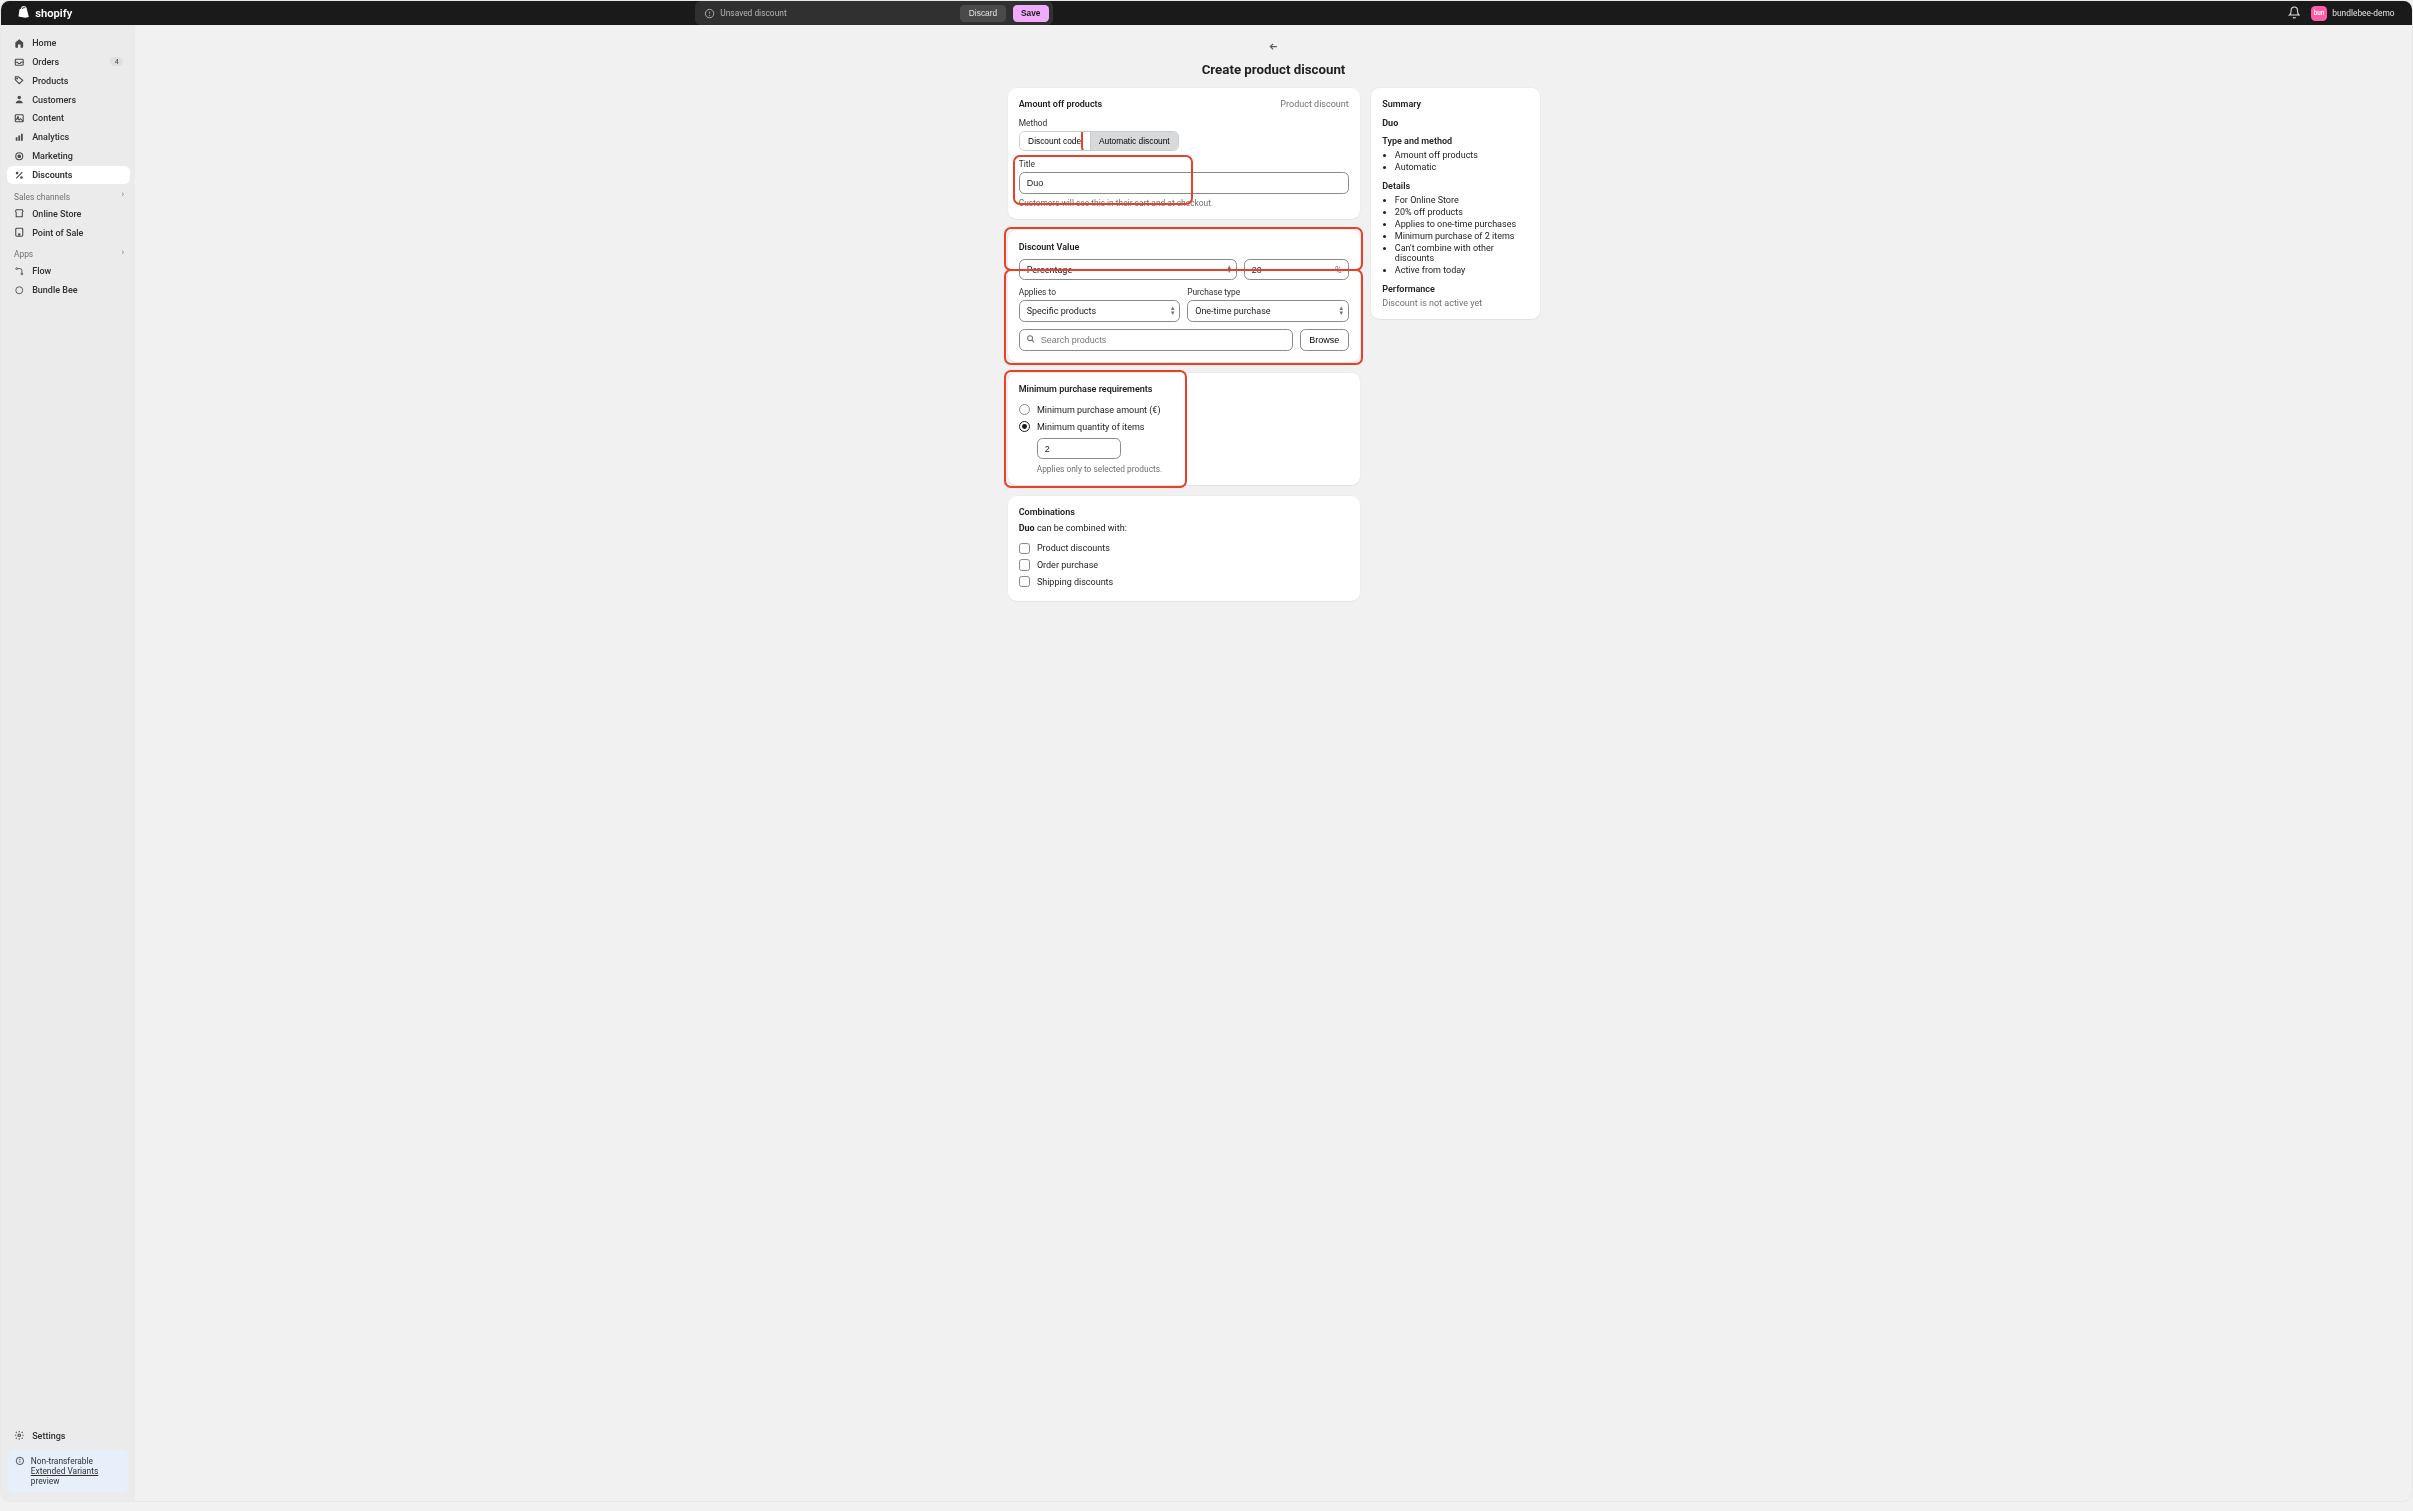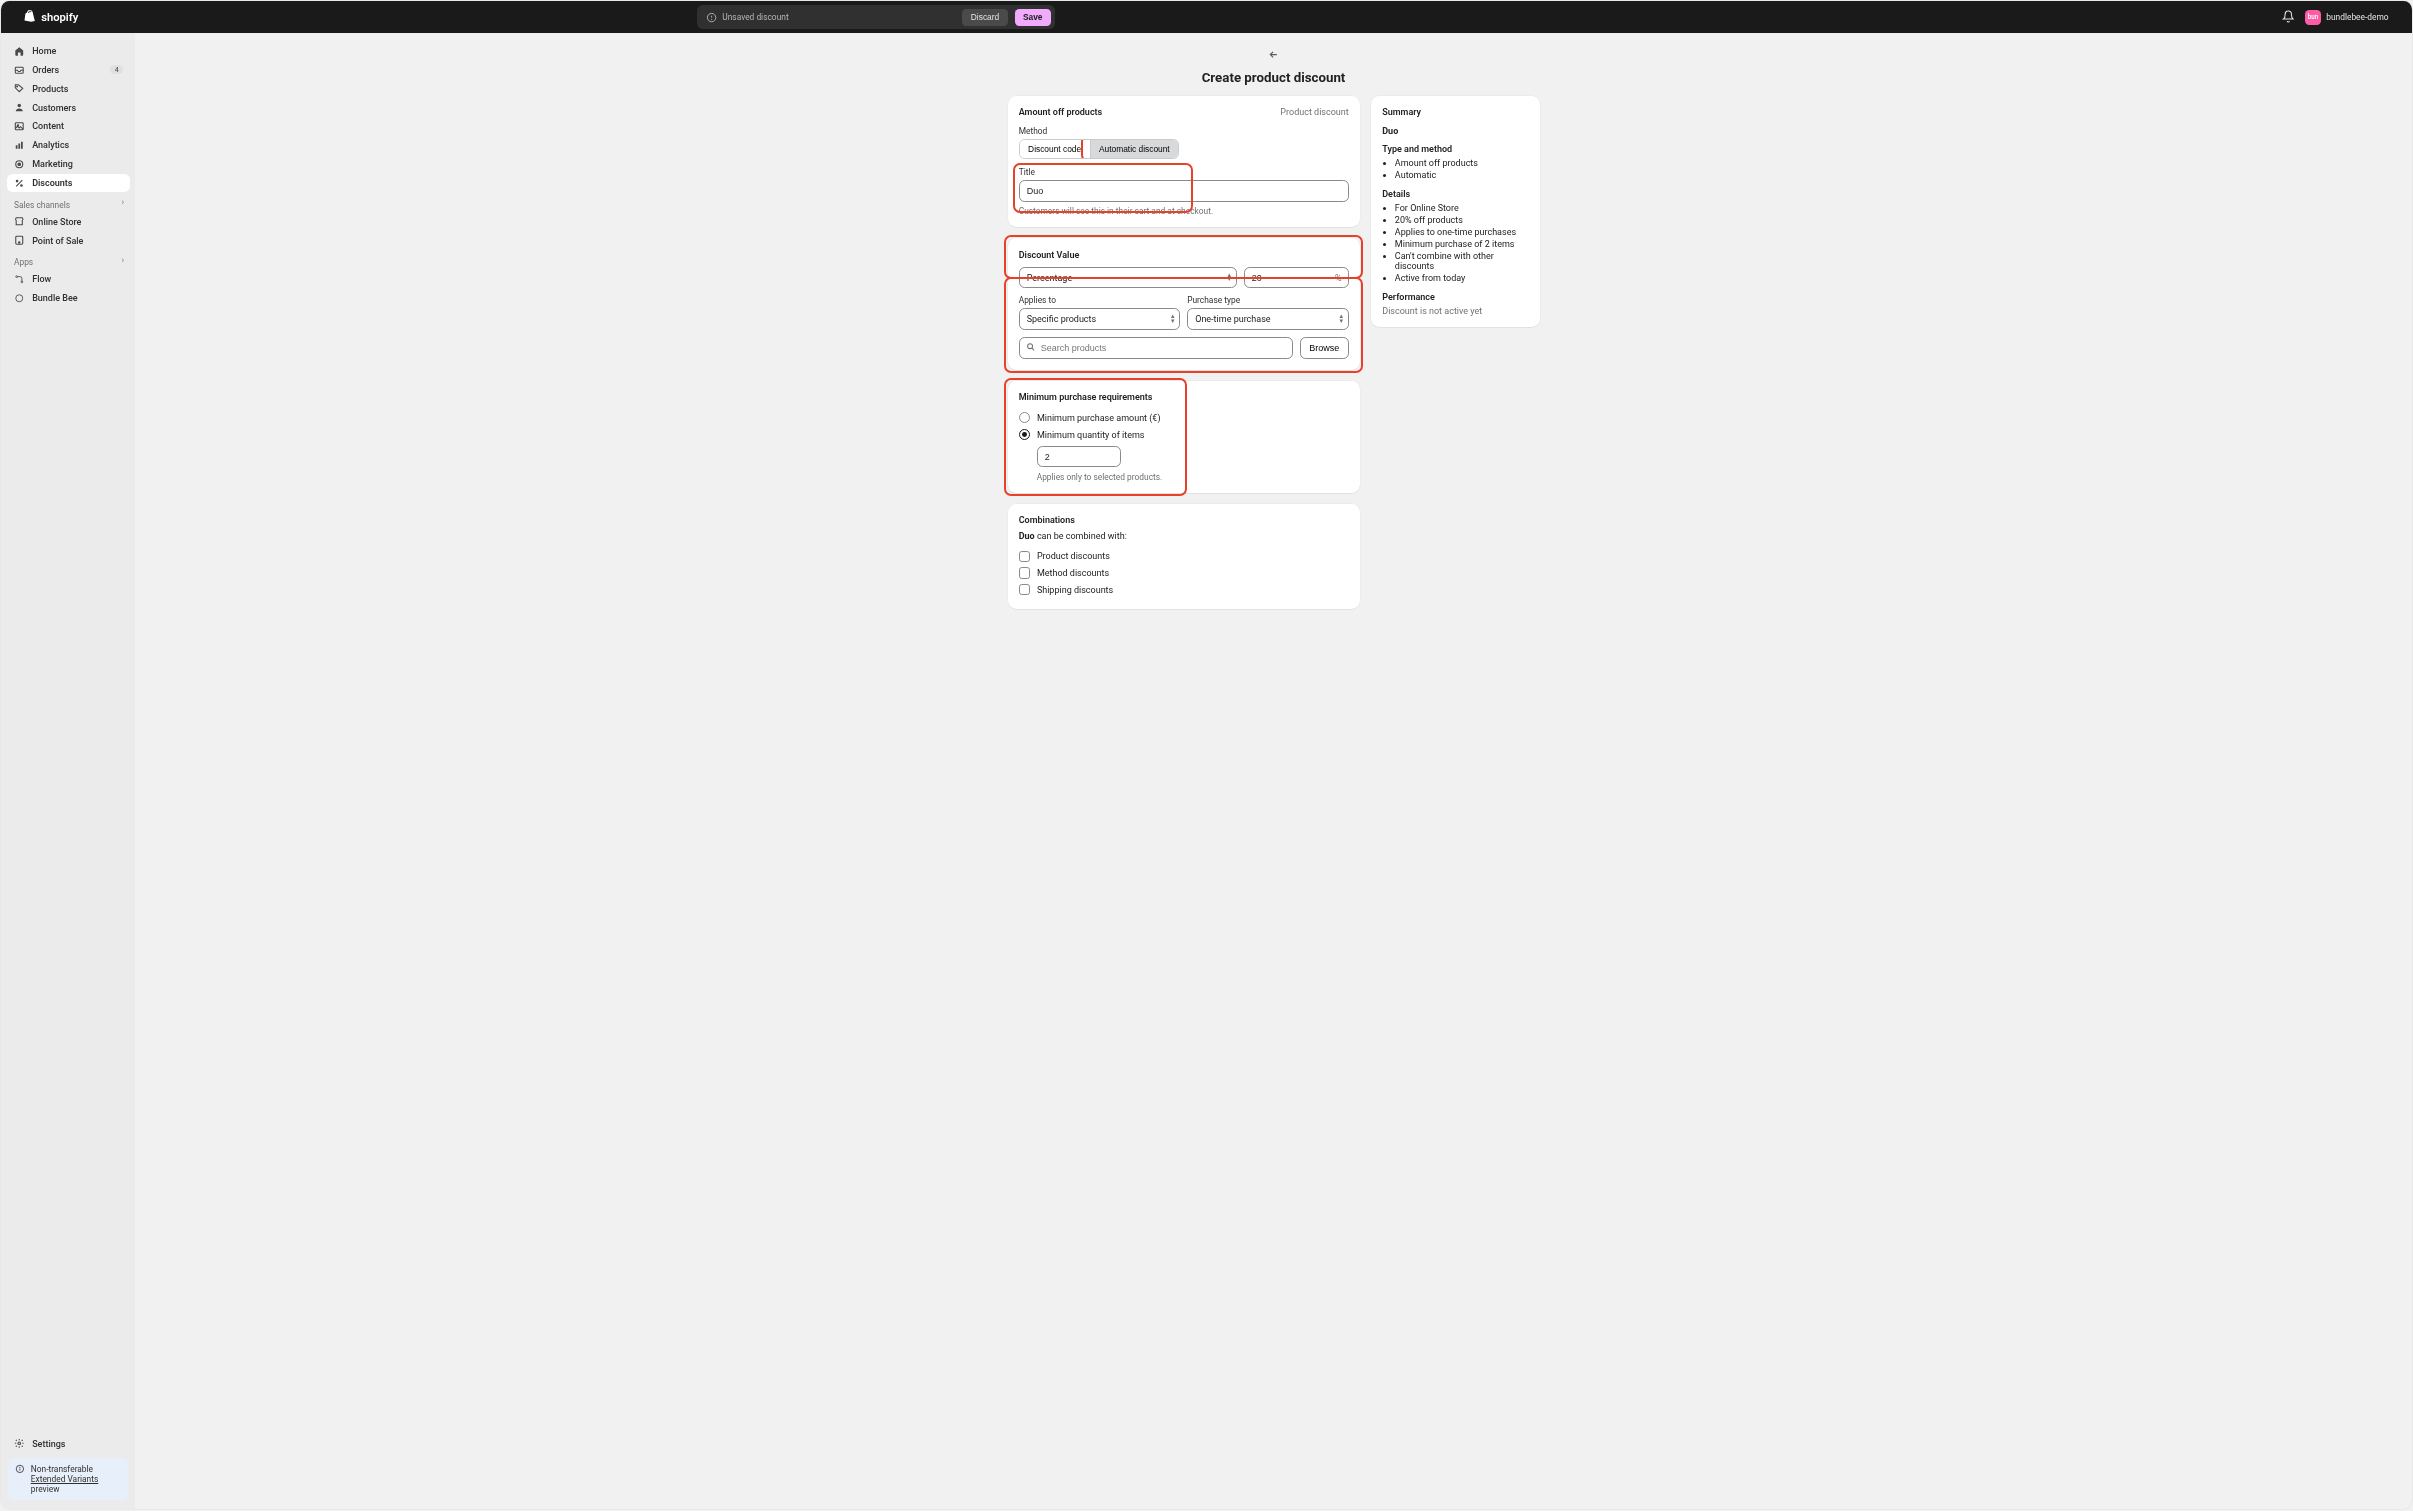--- a/index.html
+++ b/index.html
@@ -13,24 +13,24 @@
     background: #f1f1f1;
     border-radius: 8.4px;
     overflow: hidden;
     margin: 1.4px;
     box-shadow: 0 0 0 0.7px rgba(0,0,0,0.05);
   }
 
   
   .topbar {
     background: #1a1a1a;
-    height: 32px;
-    display: flex;
-    align-items: center;
-    padding: 0 23px;
+    height: 24px;
+    display: flex;
+    align-items: center;
+    padding: 0 17px;
     gap: 11.2px;
     color: #e3e3e3;
   }
   .logo {
     display: flex;
     align-items: center;
     gap: 4.2px;
     font-weight: 600;
     font-size: 11.2px;
     color: #fff;
@@ -591,21 +591,21 @@
             <div class="card-title" style="margin-bottom:5.6px">Combinations</div>
             <div style="font-size:9px;margin-bottom:7px">
               <b>Duo</b><span> can be combined with:</span>
             </div>
             <div class="checkbox-row">
               <div class="checkbox"></div>
               <span>Product discounts</span>
             </div>
             <div class="checkbox-row">
               <div class="checkbox"></div>
-              <span>Method discounts</span>
+              <span>Order purchase</span>
             </div>
             <div class="checkbox-row">
               <div class="checkbox"></div>
               <span>Shipping discounts</span>
             </div>
           </div>
 
         </div>
 
         <div class="side-col">

